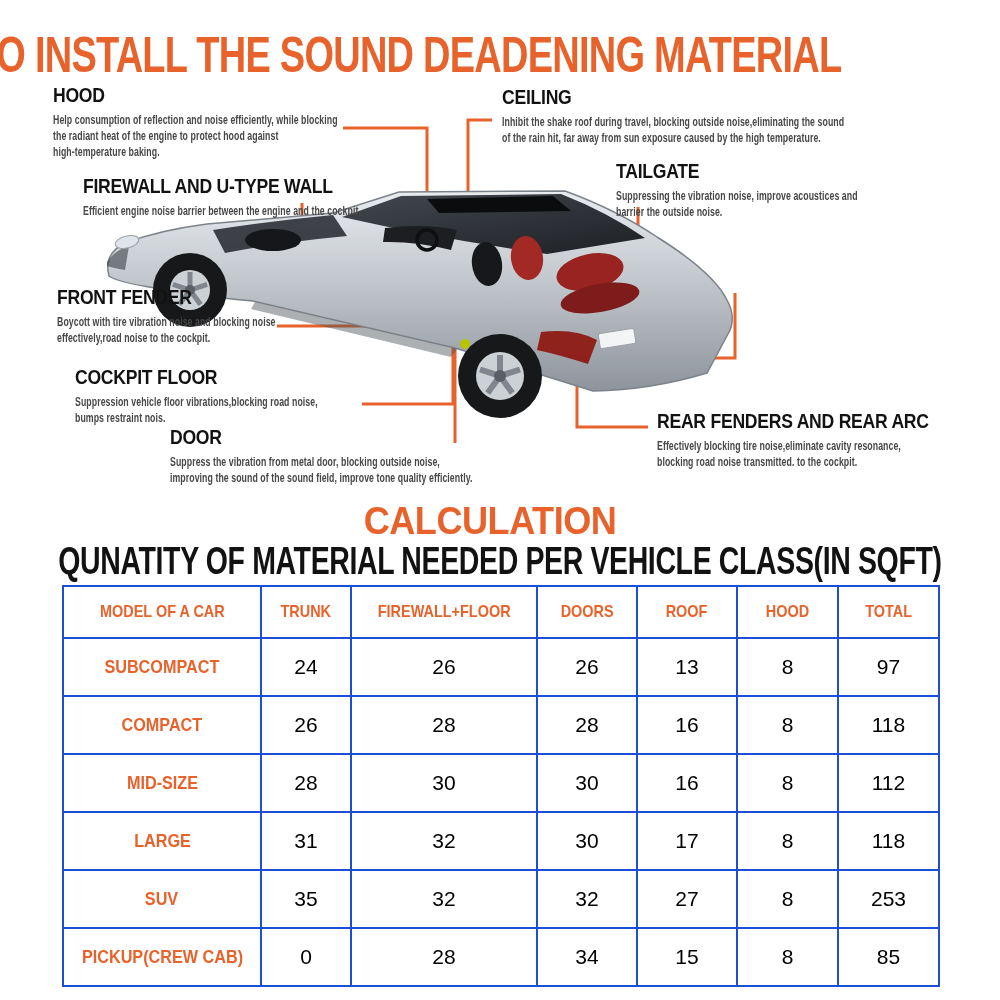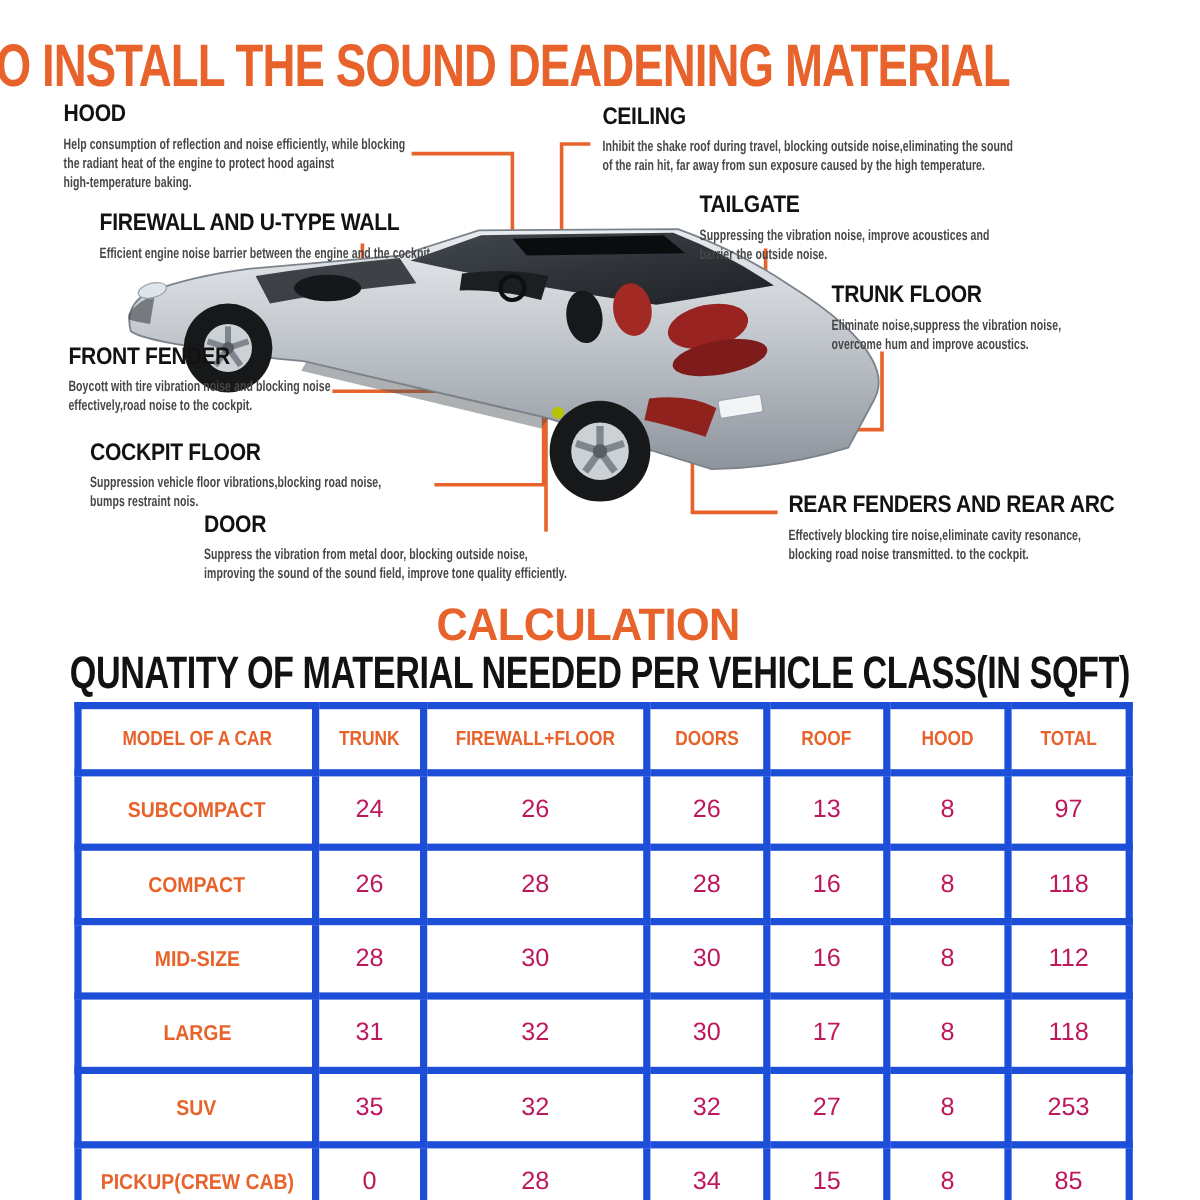--- a/index.html
+++ b/index.html
@@ -30,28 +30,28 @@
   .leaders{position:absolute;left:0;top:0;width:1000px;height:500px;}
   .leaders path{fill:none;stroke:#e8632c;stroke-width:3;}
   .leaders rect{fill:#e8632c;}
 
   
   .car{position:absolute;left:95px;top:180px;width:650px;height:245px;}
 
   
   .qty-table{position:absolute;left:62px;top:585px;width:876px;height:390px;
              border-collapse:collapse;table-layout:fixed;}
-  .qty-table th,.qty-table td{border:6px solid #1d4ed8;text-align:center;vertical-align:middle;padding:0;}
+  .qty-table th,.qty-table td{border:2px solid #1d4ed8;text-align:center;vertical-align:middle;padding:0;}
   .qty-table thead th{height:50px;}
   .qty-table tbody th,.qty-table tbody td{height:56px;margin-top:36px;}
   .head-label{display:inline-block;font-size:17px;font-weight:800;color:#e8632c;white-space:nowrap;
               transform:scaleX(0.85);transform-origin:50% 50%;}
   .model-label{display:inline-block;font-size:18px;font-weight:800;color:#e8632c;white-space:nowrap;
                transform:scaleX(0.90);transform-origin:50% 50%;}
-  .cell-num{font-size:21px;font-weight:400;color:#be185d;}
+  .cell-num{font-size:21px;font-weight:400;color:#000000;}
 </style>
 </head>
 <body>
 
 <div class="page">
 
   <div class="main-title-wrap">
     <span class="main-title">WHERE TO INSTALL THE SOUND DEADENING MATERIAL</span>
   </div>
 
@@ -155,31 +155,26 @@
     <div class="c-title">CEILING</div>
     <div class="c-line">Inhibit the shake roof during travel, blocking outside noise,eliminating the sound</div>
     <div class="c-line">of the rain hit, far away from sun exposure caused by the high temperature.</div>
   </div>
 
   <div class="callout" style="left:55px;top:175px;margin-left:28px;">
     <div class="c-title">FIREWALL AND U-TYPE WALL</div>
     <div class="c-line">Efficient engine noise barrier between the engine and the cockpit.</div>
   </div>
 
-  <div class="callout" style="left:583px;top:160px;">
+  <div class="callout" style="left:616px;top:160px;">
     <div class="c-title">TAILGATE</div>
     <div class="c-line">Suppressing the vibration noise, improve acoustices and</div>
     <div class="c-line">barrier the outside noise.</div>
   </div>
 
-  <div class="callout" style="left:693px;top:235px;">
-    <div class="c-title">TRUNK FLOOR</div>
-    <div class="c-line">Eliminate noise,suppress the vibration noise,</div>
-    <div class="c-line">overcome hum and improve acoustics.</div>
-  </div>
 
   <div class="callout" style="left:57px;top:286px;">
     <div class="c-title">FRONT FENDER</div>
     <div class="c-line">Boycott with tire vibration noise and blocking noise</div>
     <div class="c-line">effectively,road noise to the cockpit.</div>
   </div>
 
   <div class="callout" style="left:75px;top:366px;">
     <div class="c-title">COCKPIT FLOOR</div>
     <div class="c-line">Suppression vehicle floor vibrations,blocking road noise,</div>

